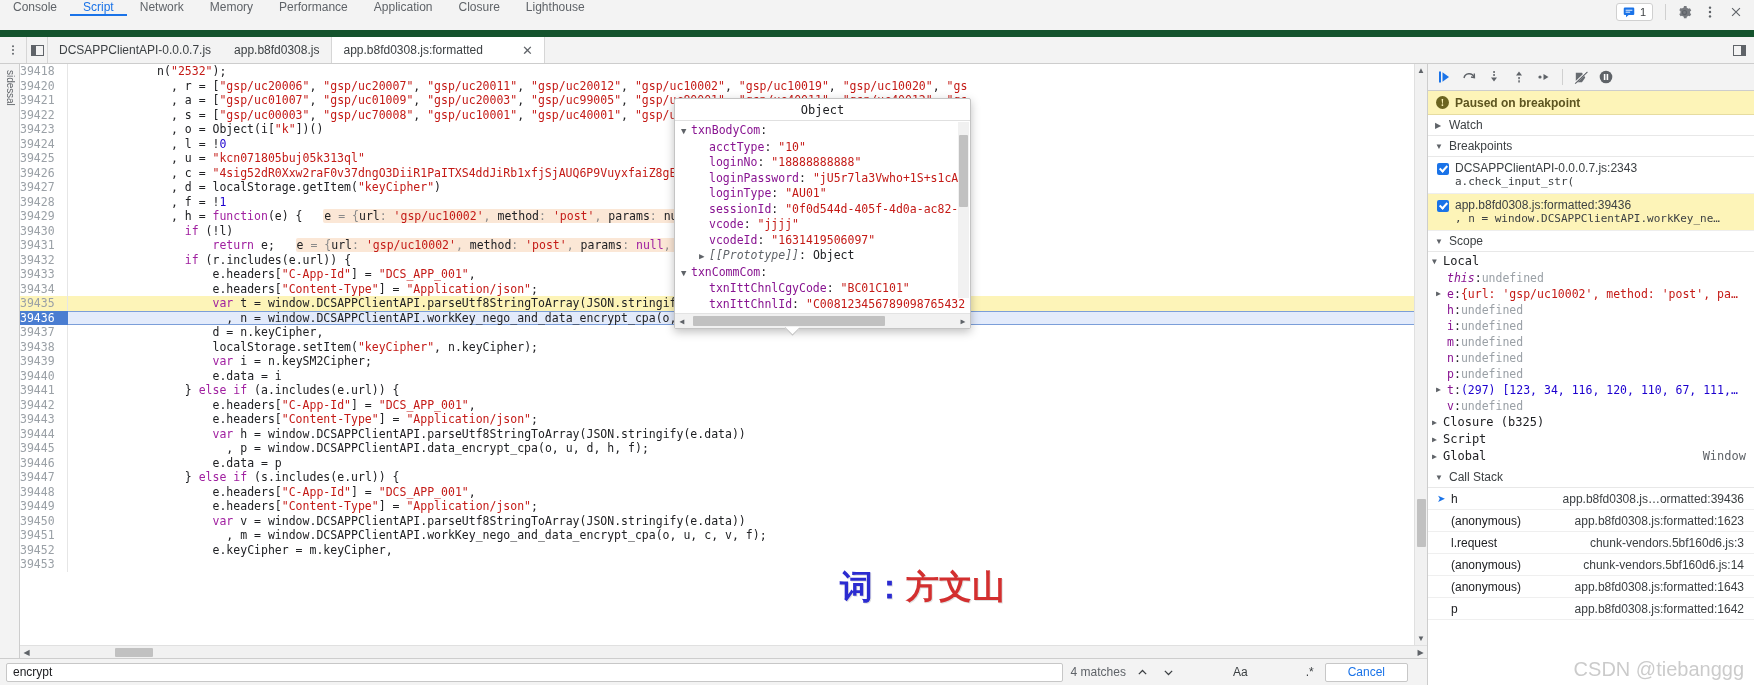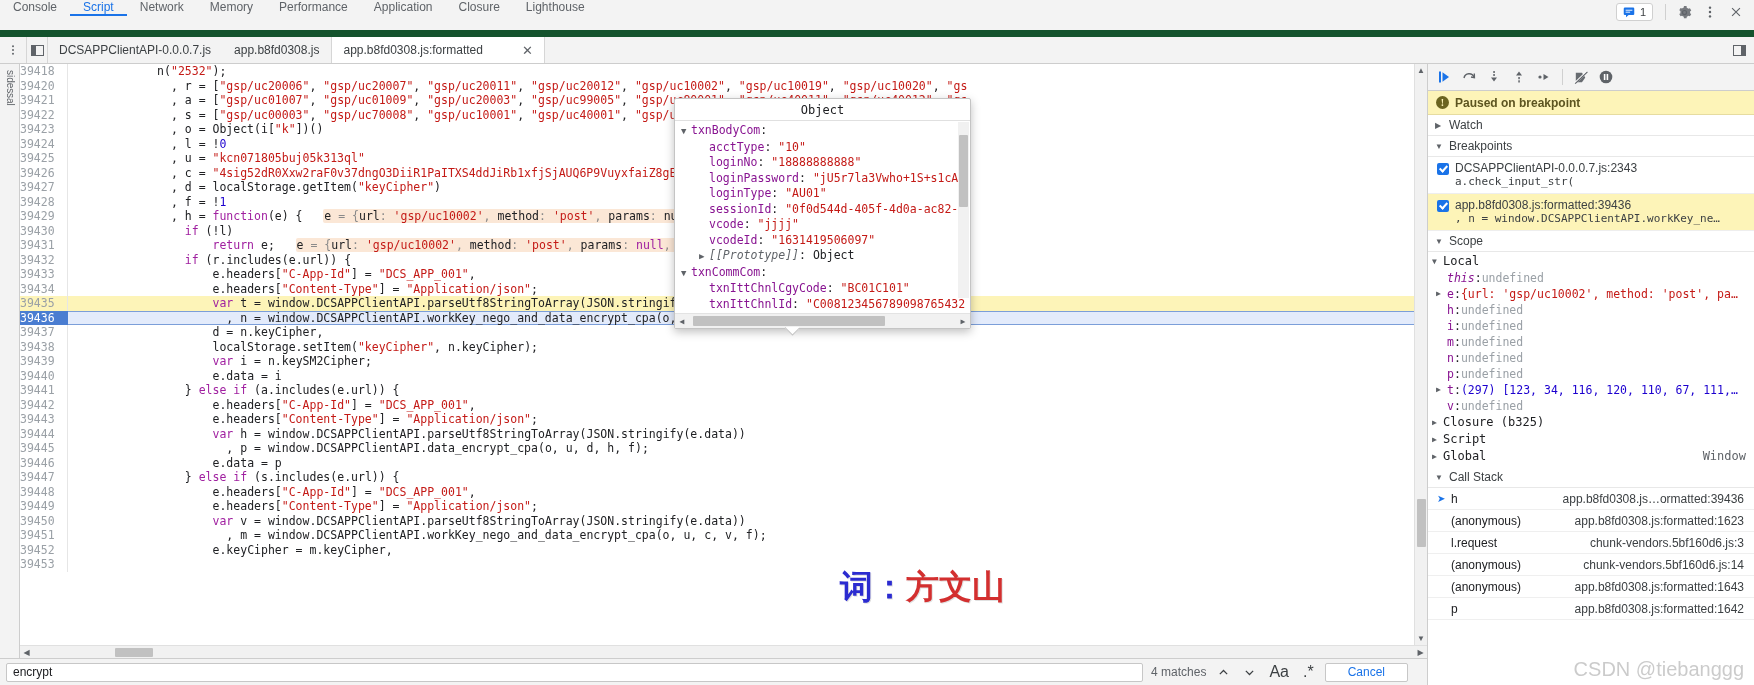--- a/index.html
+++ b/index.html
@@ -247,21 +247,21 @@
     height:27px; min-height:27px; background:#f3f3f3; border-top:1px solid #cdcdcd;
     display:flex; align-items:center; padding:0 6px; gap:8px;
   }
   .search-input {
     flex:1; height:19px; border:1px solid #c7c7c7; border-radius:2px; background:#fff;
     display:flex; align-items:center; padding:0 6px; font-size:12px; color:#202124;
     font-family:"Liberation Sans", sans-serif;
   }
   .matches { font-size:12px; color:#5f6368; white-space:nowrap; }
   .sb-ico { width:18px; height:18px; display:flex; align-items:center; justify-content:center; color:#5f6368; font-size:11px; cursor:pointer; }
-  .sb-aa { font-size:16px; color:#3c4043; padding:0 3px; cursor:pointer; }
+  .sb-aa { font-size:12px; color:#3c4043; padding:0 3px; cursor:pointer;margin-left:44px; }
   .cancel-btn {
     height:19px; border:1px solid #c7c7c7; border-radius:2px; background:#fff;
     color:#1a73e8; font-size:12px; padding:0 22px; display:flex; align-items:center;
     cursor:pointer; margin-right:13px;
   }
   .bottom-wrap { display:flex; }
   .bottom-left { flex:1; min-width:0; }
 </style>
 </head>
 <body>

